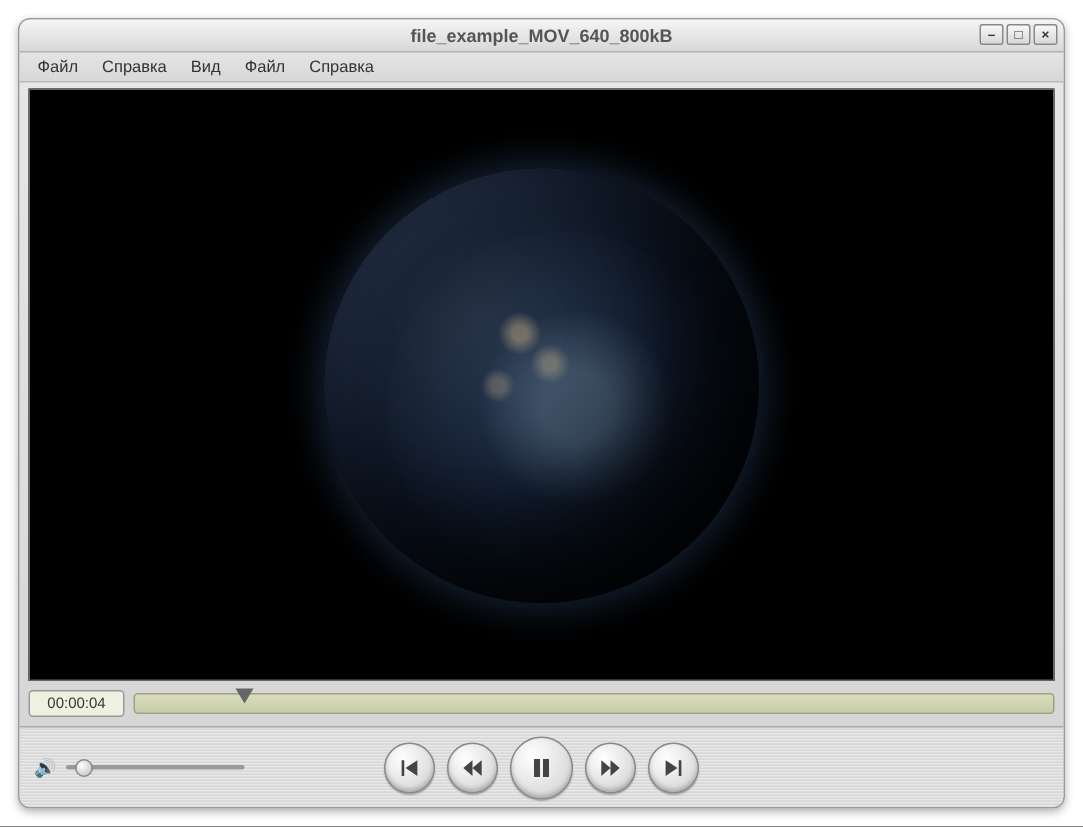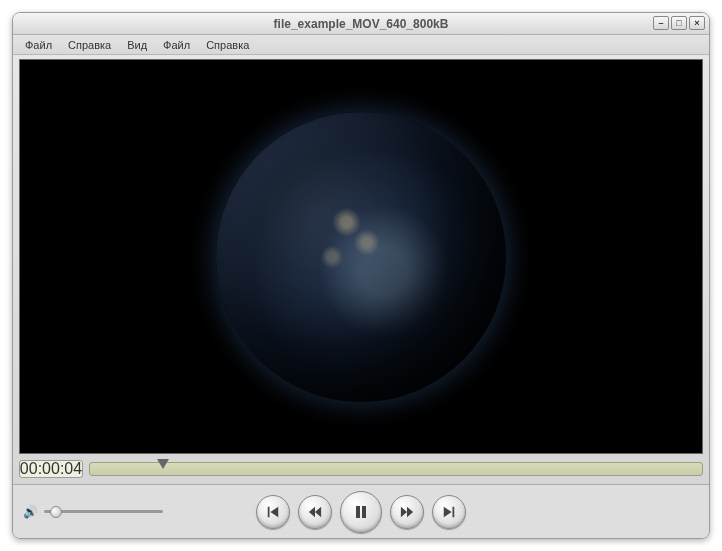--- a/index.html
+++ b/index.html
@@ -101,21 +101,21 @@
     display: flex;
     align-items: center;
     gap: 6px;
   }
   .time-box {
     width: 64px;
     height: 18px;
     border: 1px solid #999;
     background: #eef0e0;
     border-radius: 3px;
-    font-size: 16px;
+    font-size: 10px;
     color: #333;
     display: flex;
     align-items: center;
     justify-content: center;
   }
   .seek-track {
     flex: 1;
     height: 14px;
     border: 1px solid #a0a080;
     background: linear-gradient(#d8dcb8,#c8ccaa);

